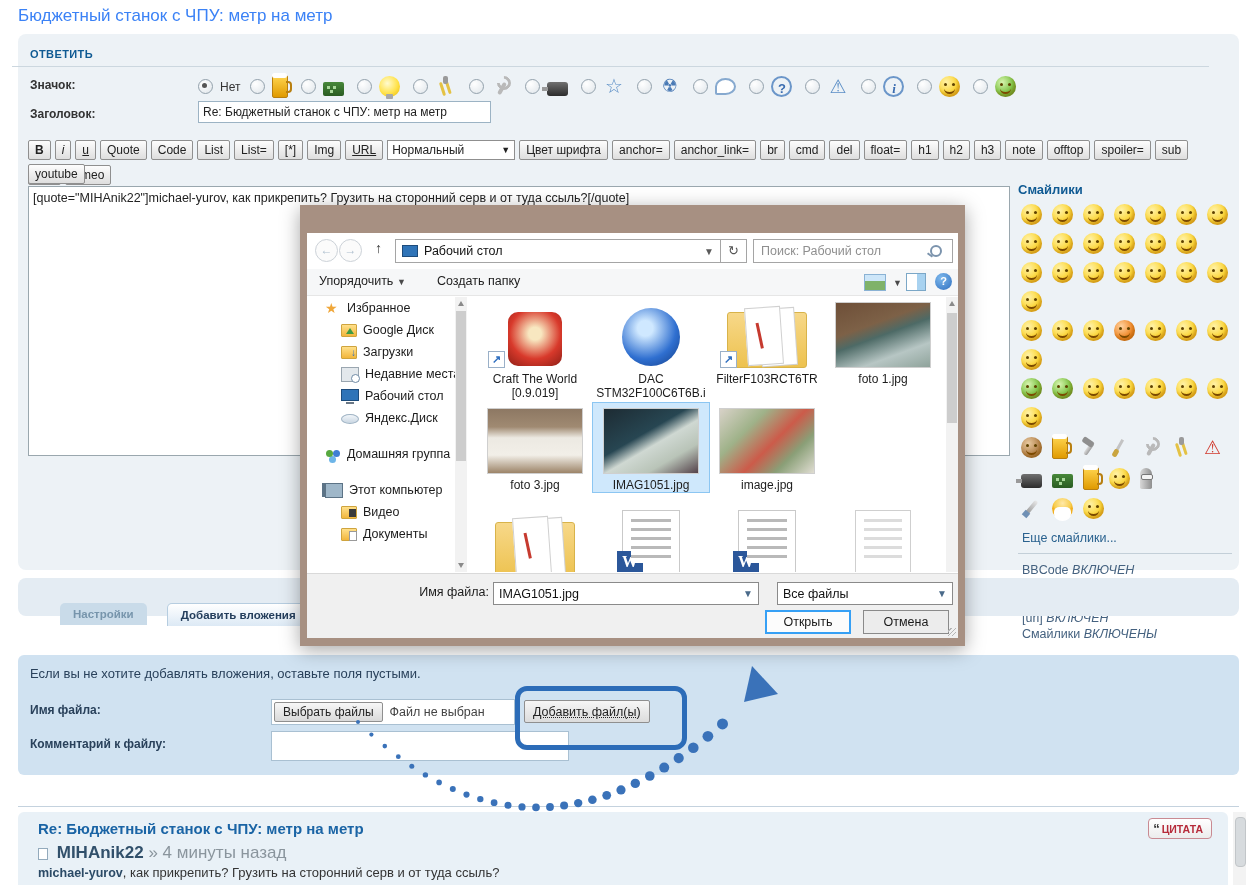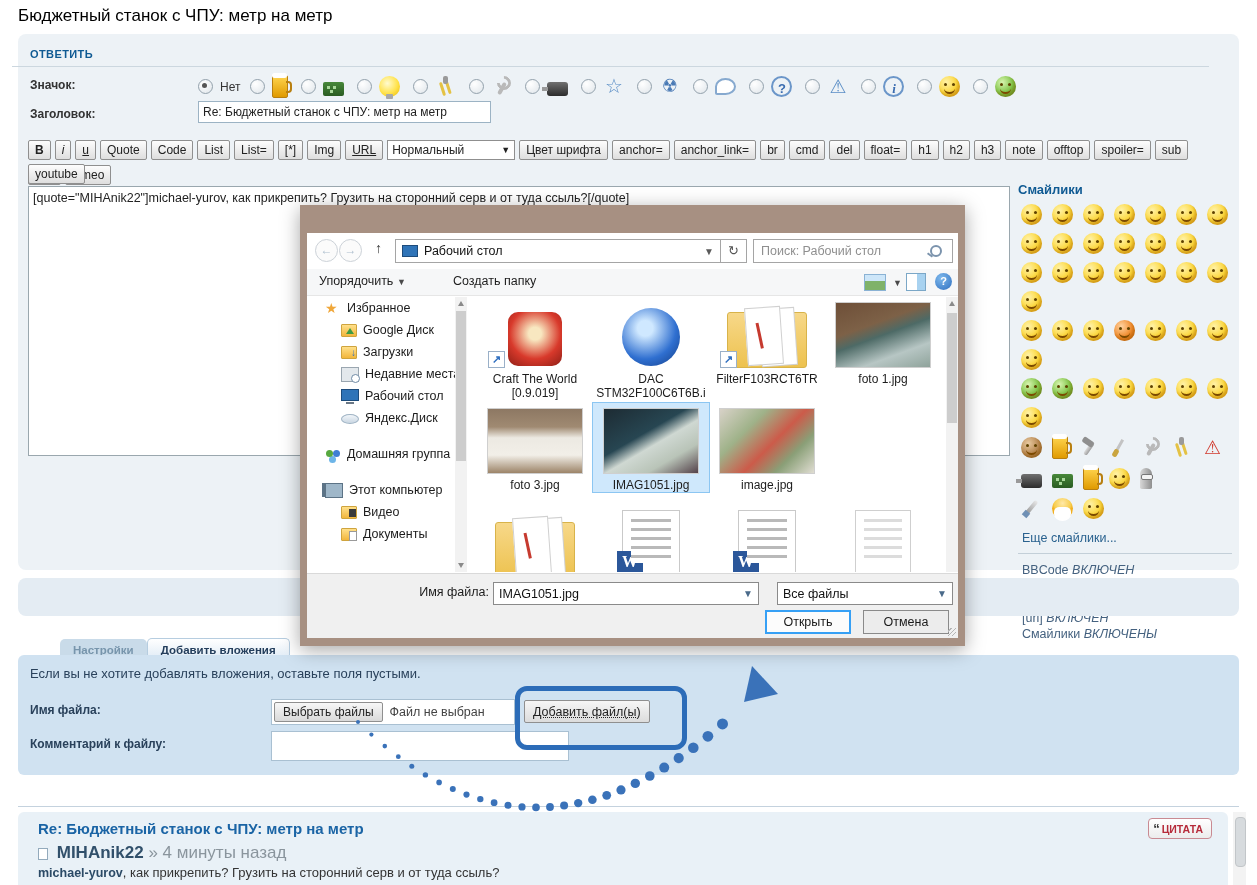--- a/index.html
+++ b/index.html
@@ -1,20 +1,20 @@
 <!DOCTYPE html>
 <html><head>
 <meta charset="utf-8">
 <style>
   html,body{margin:0;padding:0;background:#fff;font-family:"Liberation Sans",sans-serif;}
   #app{position:relative;width:1257px;height:885px;background:#fff;overflow:hidden;font-family:"Liberation Sans",sans-serif;}
   .abs{position:absolute;}
 
   
-  .page-title{left:18px;top:6px;font-size:17px;color:#000000;}
+  .page-title{left:18px;top:6px;font-size:17px;color:#3b82f6;}
   .panel1{left:18px;top:34px;width:1221px;height:536px;background:#edf2f6;border-radius:8px;}
   .reply-hdr{left:30px;top:48px;font-size:11px;font-weight:bold;color:#0f5a93;letter-spacing:.4px;}
   .hr1{left:12px;top:66px;width:1197px;border-top:1px solid #ccd7df;}
   .lbl{font-size:12px;font-weight:bold;color:#333;}
   .icon-row{left:198px;top:71px;width:880px;display:flex;align-items:center;gap:4px;}
   .radio{width:13px;height:13px;border-radius:50%;border:1px solid #93a1ac;background:radial-gradient(circle at 35% 30%,#fff,#dfe5ea);display:inline-block;position:relative;flex:none;}
   .radio.on::after{content:"";position:absolute;left:3px;top:3px;width:5px;height:5px;border-radius:50%;background:#555;}
   .icon-none{font-size:12px;color:#333;margin:0 6px 0 3px;}
   .subj-input{left:198px;top:101px;width:283px;height:18px;border:1px solid #9cb3c4;background:#fff;font-size:12px;color:#222;padding:1px 4px;font-family:"Liberation Sans",sans-serif;}
   .toolbar{left:28px;top:140px;width:1185px;display:flex;flex-wrap:wrap;gap:4px;row-gap:5px;align-items:flex-start;}
@@ -70,21 +70,21 @@
   .smi[data-kind="info"]::before{content:"i";line-height:16px;}
   .smi[data-kind="warn-blue"]::before{content:"⚠";position:absolute;left:0;top:0;width:21px;text-align:center;color:#5b8ec6;font-size:19px;line-height:21px;}
   .more-link{font-size:12.5px;color:#2a628f;margin:8px 0 0 6px;}
   .hr2{border-top:1px solid #c3cfd8;margin:8px 0 8px 2px;width:214px;}
   .statuses{margin-left:6px;font-size:12.5px;color:#44617f;line-height:16px;}
   .statuses i{}
   .review-link{font-size:13px;font-weight:bold;color:#0f5a93;margin:16px 0 0 6px;}
 
   
   .strip2{left:18px;top:578px;width:1221px;height:38px;background:#e4ecf3;border-radius:8px;}
-  .tabs{left:60px;top:638px;display:flex;align-items:center;gap:0;}
+  .tabs{left:60px;top:603px;display:flex;align-items:flex-start;gap:20px;}
   .tab{font-size:11.5px;font-weight:bold;padding:5px 13px;border-radius:5px 5px 0 0;}
   .tab.inactive{background:#c9dbe9;color:#7795ac;}
   .tab.active{background:linear-gradient(#ffffff,#dcE9f5);color:#243e5c;border:1px solid #b6cde0;border-bottom:none;}
   .attach-panel{left:18px;top:655px;width:1221px;height:120px;background:#d0e2f1;border-radius:6px;}
   .attach-hint{left:30px;top:666px;font-size:13px;color:#29415b;}
   .attach-lbl{font-size:12px;font-weight:bold;color:#29415b;}
   .filebox{left:271px;top:699px;width:242px;height:24px;background:#fff;border:1px solid #a9c0d2;display:flex;align-items:center;}
   .choosebtn{margin:1px 0 1px 2px;height:20px;font-size:12px;color:#222;padding:0 8px;background:linear-gradient(#f7f7f7,#d9d9d9);border:1px solid #8f8f8f;border-radius:2px;white-space:nowrap;}
   .nofile{font-size:12.5px;color:#444;margin-left:7px;white-space:nowrap;}
   .addbtn{left:524px;top:700px;height:23px;font-size:12.5px;color:#222;padding:0 8px;background:linear-gradient(#f6f6f6,#dcdcdc);border:1px solid #8f8f8f;border-radius:2px;text-decoration:underline dotted 1px;}
@@ -408,21 +408,21 @@
           <span class="caret">▼</span>
           <span class="refresh">↻</span>
         </span>
         <span class="searchbox">
           <span class="ph">Поиск: Рабочий стол</span>
           <span class="mag"></span>
         </span>
       </div>
       <div class="cmdbar">
         <span class="it" style="left:12px;"><span>Упорядочить</span> <span class="caret-s">▼</span></span>
-        <span class="it" style="left:130px;margin-left:16px;">Создать папку</span>
+        <span class="it" style="left:130px;">Создать папку</span>
         <span class="viewpic"></span>
         <span class="viewcaret caret-s">▼</span>
         <span class="viewcols"></span>
         <span class="helpbtn">?</span>
       </div>
       <div class="sb">
 
           <div class="sb-item" data-indent="0" data-icon="star">
             <span class="fi" data-icon="star"></span>
             <span>Избранное</span>

